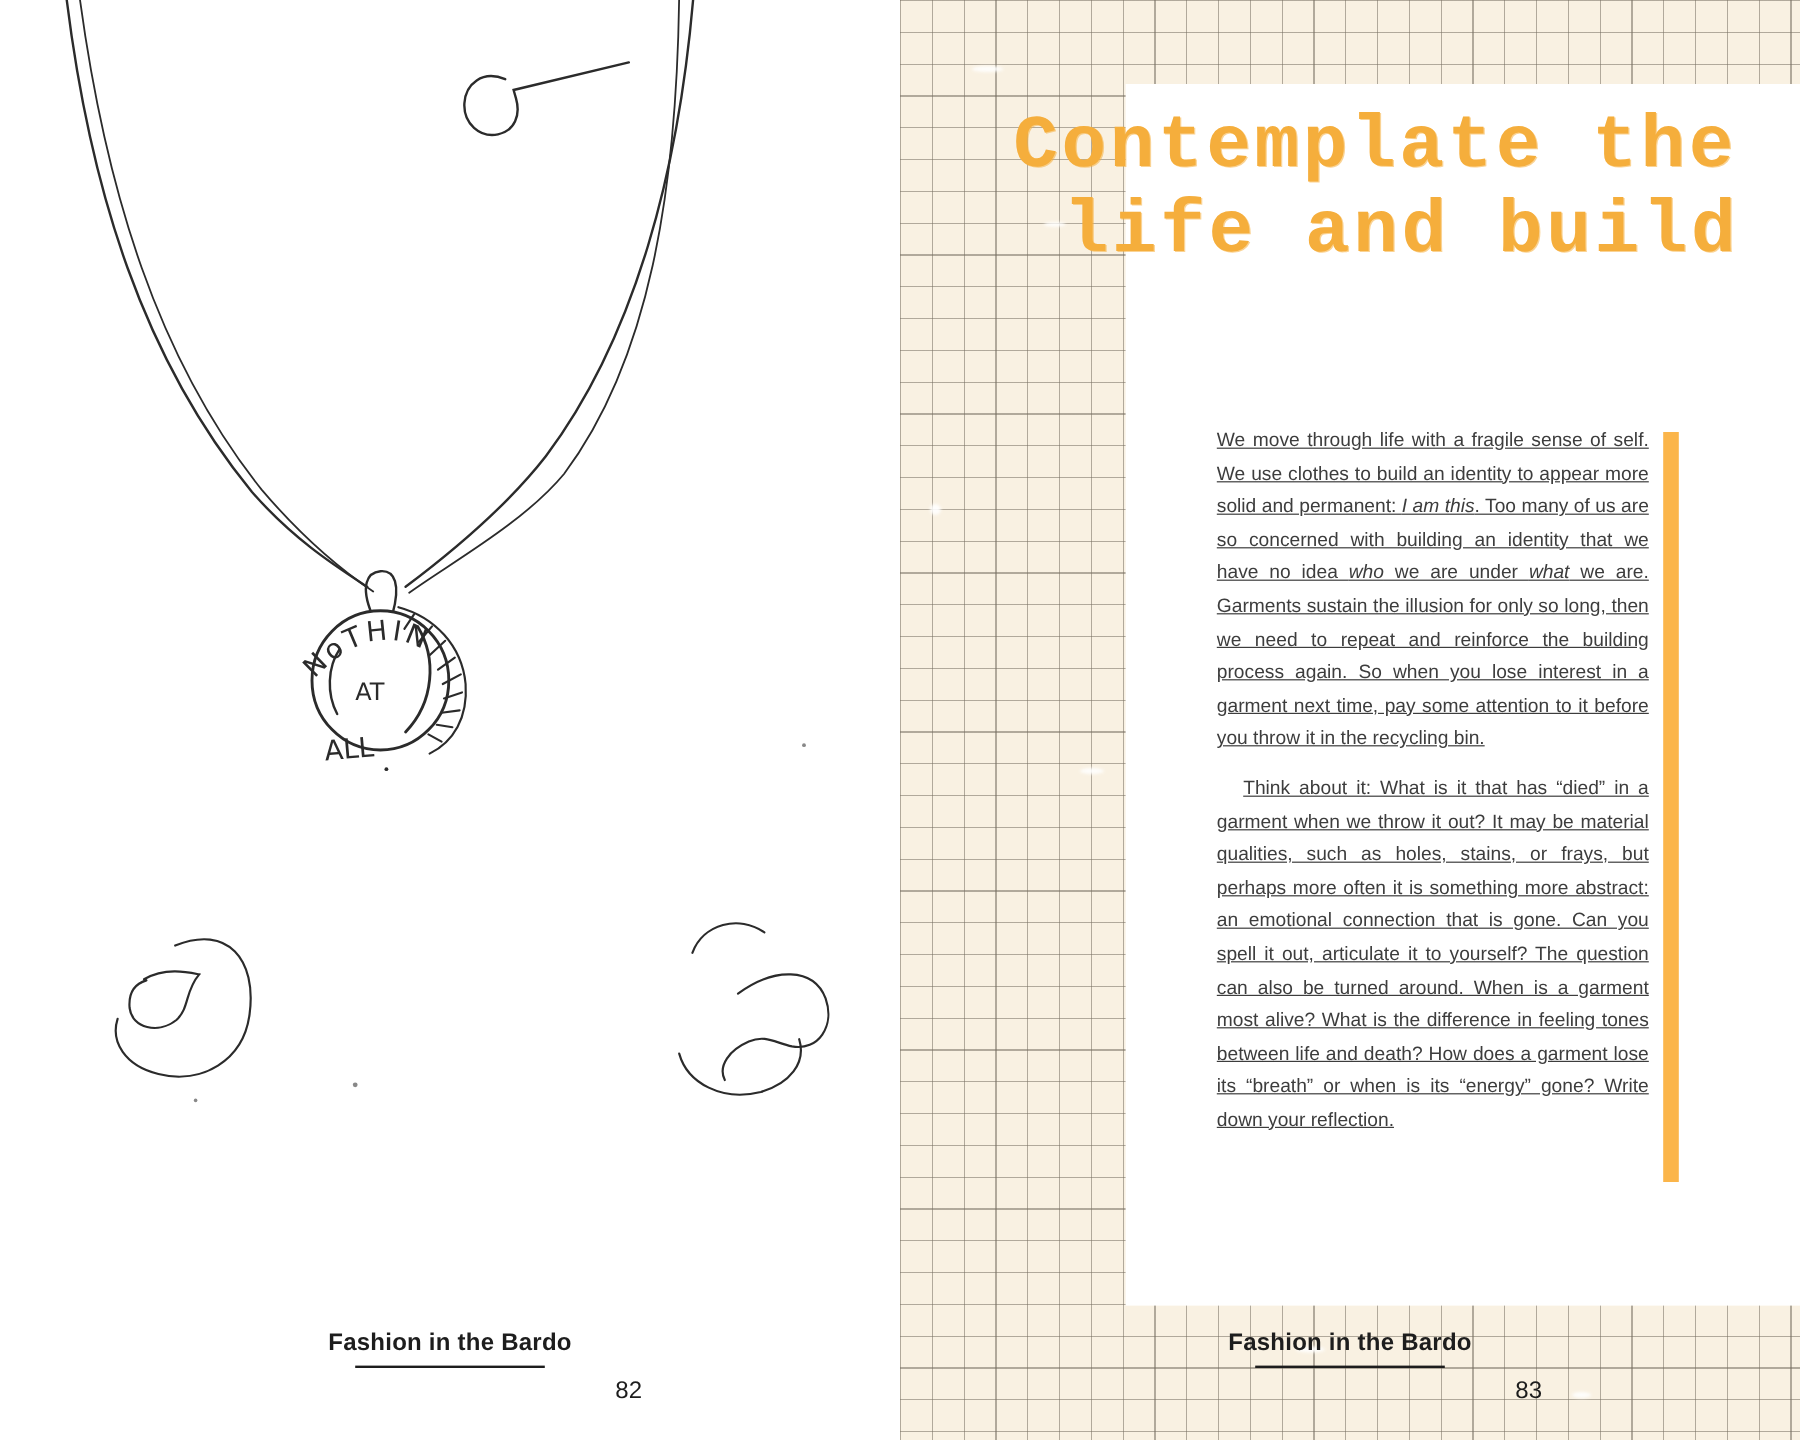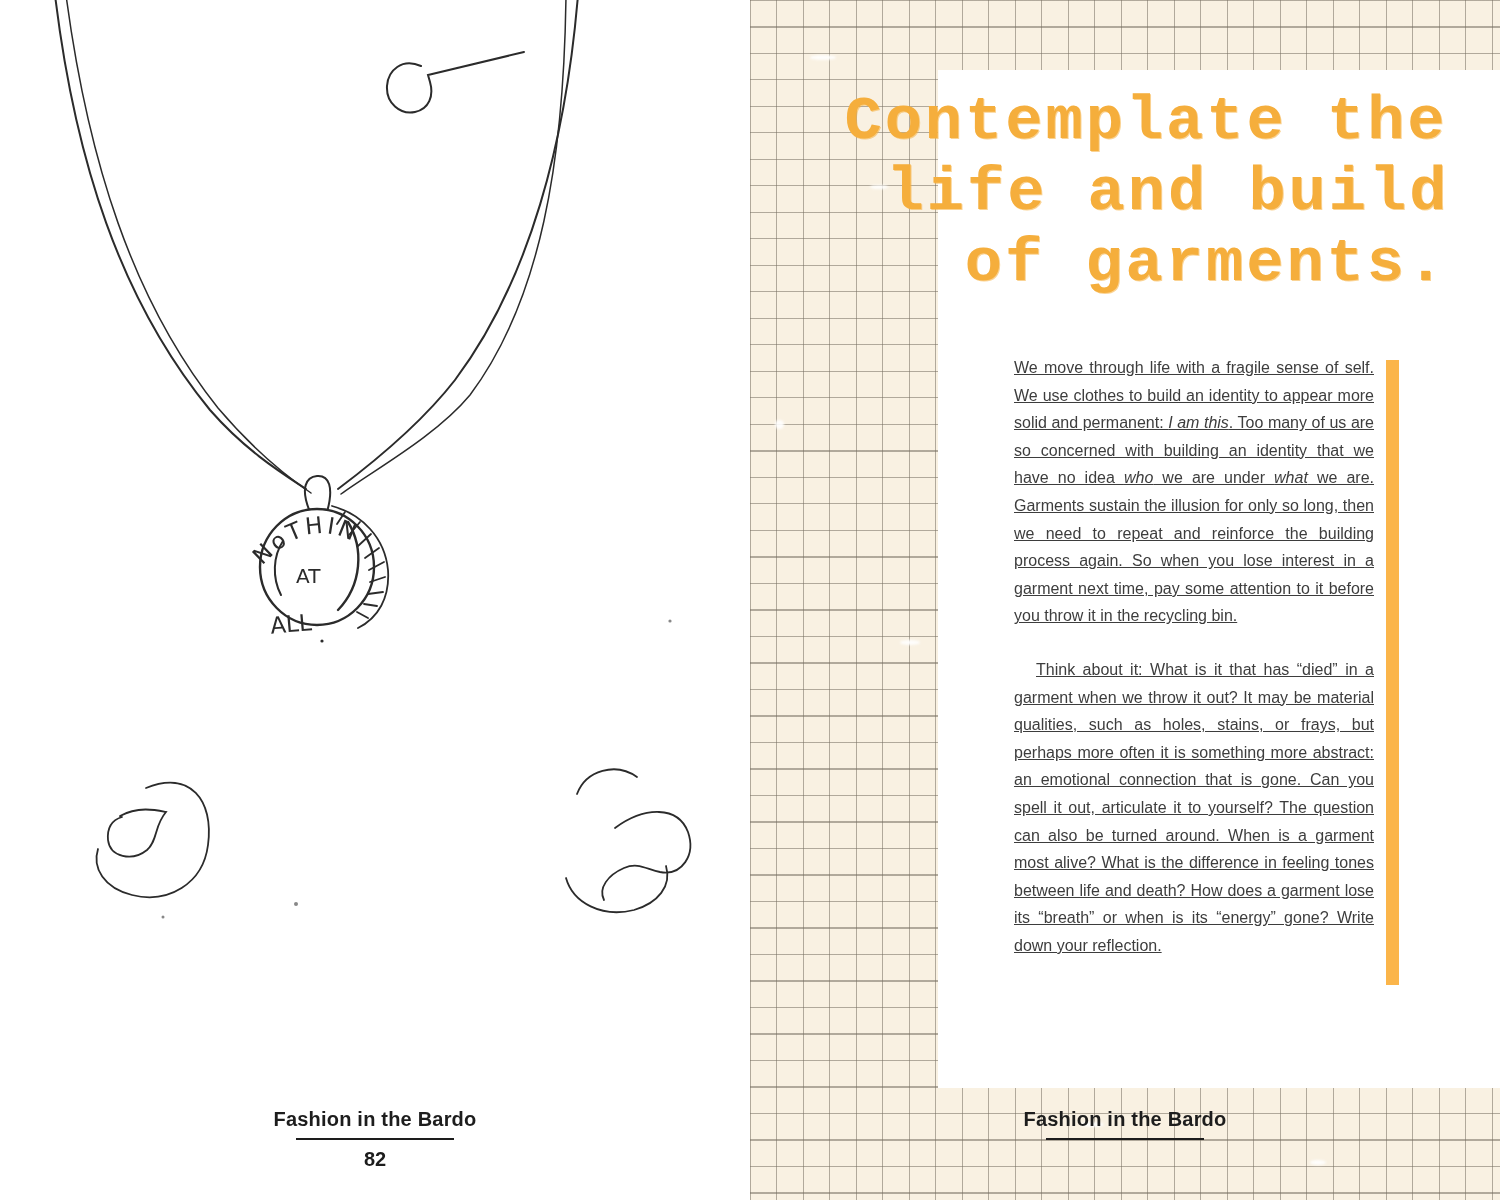--- a/index.html
+++ b/index.html
@@ -6,21 +6,21 @@
   #spread{
     position:relative;width:1500px;height:1200px;overflow:hidden;
     font-family:"Liberation Sans",sans-serif;background:#ffffff;
   }
   
   #page-left{position:absolute;left:0;top:0;width:750px;height:1200px;background:#ffffff;}
   #necklace-svg{position:absolute;left:0;top:0;}
   .footer{position:absolute;width:320px;text-align:center;}
   .footer-title{font-size:20px;font-weight:700;letter-spacing:.2px;color:#1d1d1d;}
   .footer-rule{width:158px;height:2px;background:#1d1d1d;margin:7px auto 8px auto;}
-  .footer-page{font-size:20px;font-weight:700;color:#1d1d1d;}
+  .footer-page{font-size:20px;font-weight:400;color:#1d1d1d;text-align:right;}
   #footer-left{left:215px;top:1108px;}
   
   #page-right{
     position:absolute;left:750px;top:0;width:750px;height:1200px;
     background-color:#F9F1E2;
     background-image:
       repeating-linear-gradient(to right, rgba(118,110,97,.55) 0 1px, transparent 1px 26.5px),
       repeating-linear-gradient(to bottom, rgba(118,110,97,.55) 0 1px, transparent 1px 26.5px);
   }
   .scuff{position:absolute;background:#fff;border-radius:50%;filter:blur(1.2px);opacity:.9;}
@@ -32,21 +32,21 @@
     color:#F5AE3C;white-space:nowrap;
   }
   .headline-line{text-shadow:1px 1px 0 rgba(245,174,60,.55);}
   .headline-line.l2{margin-left:44px;}
   .headline-line.l3{margin-left:120px;}
   #body-copy{
     position:absolute;left:264px;top:354px;width:360px;
     font-size:16px;line-height:27.6px;color:#3d3d3d;text-align:justify;text-decoration:underline;
   }
   #body-copy p{margin:0;}
-  #body-copy p + p{margin-top:26px;text-indent:22px;}
+  #body-copy p + p{margin-top:14px;text-indent:22px;}
   .it{font-style:italic;}
   #accent-bar{position:absolute;left:636px;top:360px;width:13px;height:625px;background:#FBB54A;}
   #footer-right{left:215px;top:1108px;}
 </style>
 </head>
 <body>
 
 <div id="spread">
 
   <div id="page-left">
@@ -128,28 +128,28 @@
     <div class="scuff" style="left:25px;top:420px;width:9px;height:9px;"></div>
     <div class="scuff" style="left:150px;top:640px;width:20px;height:5px;"></div>
     <div class="scuff" style="left:330px;top:1122px;width:24px;height:5px;"></div>
     <div class="scuff" style="left:560px;top:1160px;width:16px;height:5px;"></div>
 
     <div id="white-box"></div>
 
     <div id="headline">
       <div class="headline-line l1">Contemplate the</div>
       <div class="headline-line l2">life and build</div>
-      <div class="headline-line l3">of garments.</div>
     </div>
 
     <div id="body-copy">
       <p><span>We move through life with a fragile sense of self. We use clothes to build an identity to appear more solid and permanent: </span><span class="it">I am this</span><span>. Too many of us are so concerned with building an identity that we have no idea </span><span class="it">who</span><span> we are under </span><span class="it">what</span><span> we are. Garments sustain the illusion for only so long, then we need to repeat and reinforce the building process again. So when you lose interest in a garment next time, pay some attention to it before you throw it in the recycling bin.</span></p>
       <p><span>Think about it: What is it that has “died” in a garment when we throw it out? It may be material qualities, such as holes, stains, or frays, but perhaps more often it is something more abstract: an emotional connection that is gone. Can you spell it out, articulate it to yourself? The question can also be turned around. When is a garment most alive? What is the difference in feeling tones between life and death? How does a garment lose its “breath” or when is its “energy” gone? Write down your reflection.</span></p>
     </div>
 
     <div id="accent-bar"></div>
 
     <div class="footer" id="footer-right">
       <div class="footer-title">Fashion in the Bardo</div>
       <div class="footer-rule"></div>
+      <div class="footer-page">83</div>
     </div>
   </div>
 </div>
 
 </body></html>

